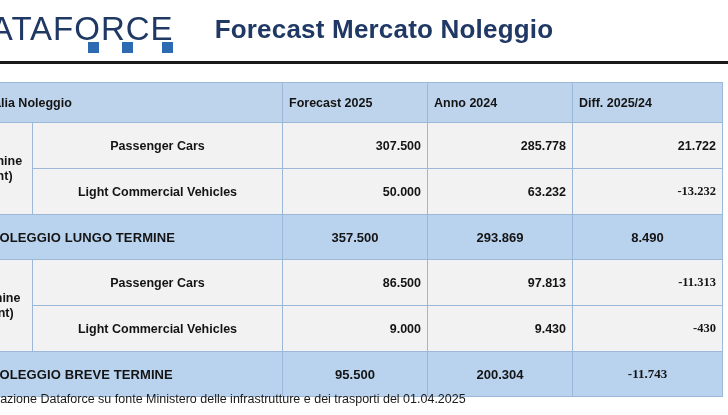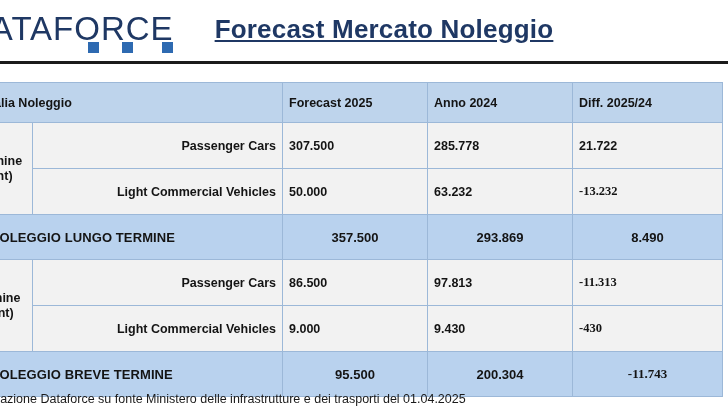--- a/index.html
+++ b/index.html
@@ -51,21 +51,20 @@
     position: absolute;
     left: 0; top: 14px;
     width: 728px;
     text-align: center;
     font-size: 26px;
     font-weight: bold;
     color: #1f3864;
     letter-spacing: 0.2px;
     padding-left: 40px;
     box-sizing: border-box;
-    text-decoration: underline;
   }
 
   
   .table-wrap {
     position: absolute;
     left: -78px;
     top: 82px;
     width: 800px;
   }
   table.mkt {
@@ -94,24 +93,24 @@
     font-size: 13px;
   }
   thead th.th-label {
     text-align: left;
     padding-left: 12px;
   }
 
   tbody tr.data-row td {
     height: 46px;
     background: #f2f2f2;
-    text-align: left;
+    text-align: right;
   }
   tbody tr.data-row td.seg {
-    text-align: right;
+    text-align: center;
   }
   tbody tr.data-row td.grp {
     background: #f2f2f2;
     text-align: center;
     font-size: 12.5px;
     line-height: 15px;
   }
   tbody tr.total-row td {
     height: 45px;
     background: #b9d2ee;

